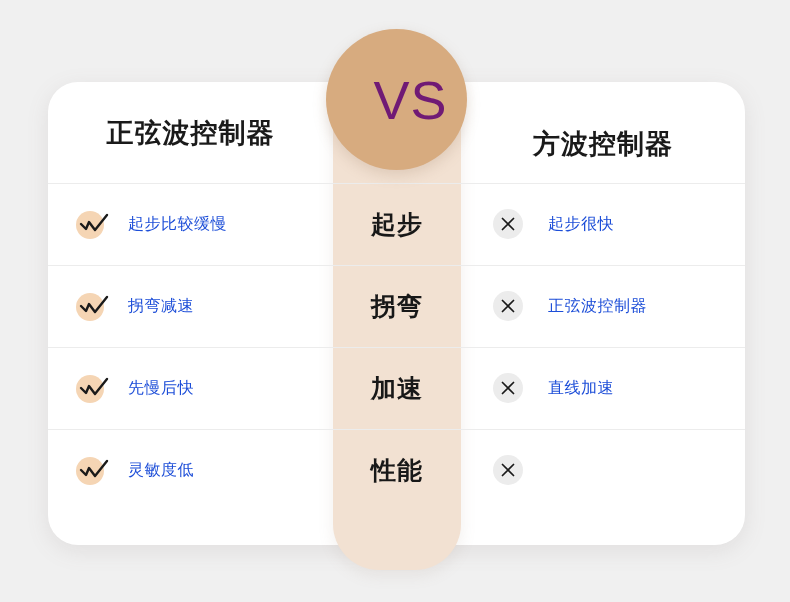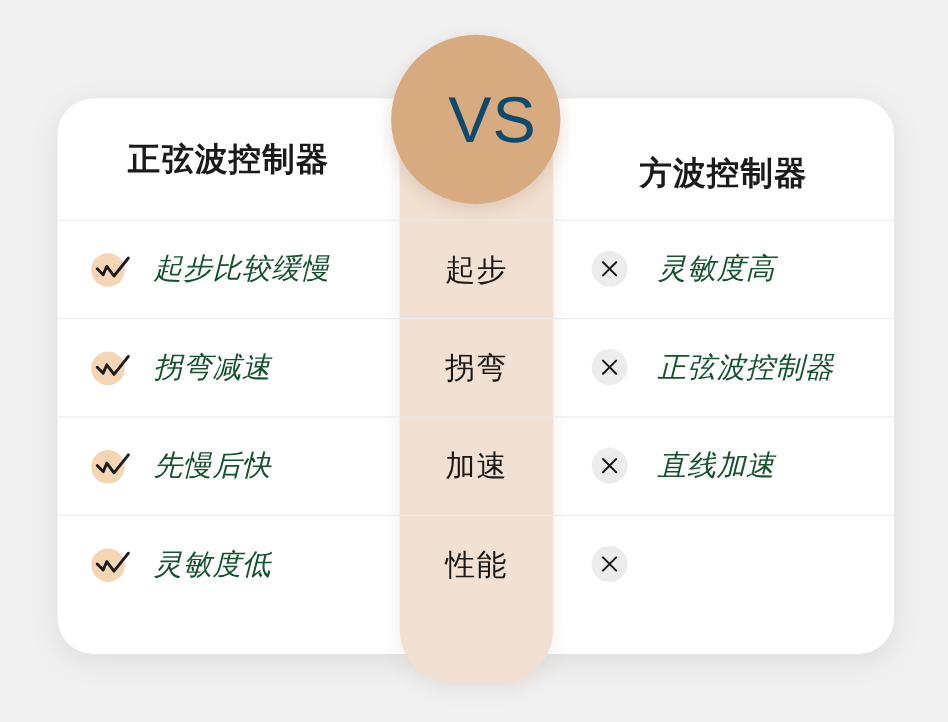--- a/index.html
+++ b/index.html
@@ -53,21 +53,21 @@
     width: 141px;
     height: 141px;
     border-radius: 50%;
     background: #d7ab7f;
     box-shadow: 0 5px 14px rgba(150,120,90,0.22);
     display: flex;
     align-items: center;
     justify-content: center;
   }
   #vs-badge .vs-text {
-    color: #0c4a6e;
+    color: #701a75;
     font-size: 54px;
     font-weight: 400;
     letter-spacing: 1px;
     line-height: 1;
     font-family: "Liberation Sans", "DejaVu Sans", sans-serif;
     margin-left: 28px;
   }
 
   
   .header-row {
@@ -128,29 +128,28 @@
     justify-content: center;
   }
   .cell.right {
     left: 413px;
     width: 284px;
     padding-left: 33px;
     box-sizing: border-box;
   }
 
   .cell-label {
-    font-size: 24px;
-    color: #14532d;
+    font-size: 16px;
+    color: #1d4ed8;
     letter-spacing: 0.5px;
     white-space: nowrap;
-    font-style: italic;
   }
   .center-label {
     font-size: 25px;
-    font-weight: normal;
+    font-weight: bold;
     color: #181818;
     letter-spacing: 1px;
     white-space: nowrap;
   }
 
   
   .icon-slot {
     width: 34px;
     height: 34px;
     flex: 0 0 34px;
@@ -199,21 +198,21 @@
     <div class="cell center">
       <span class="center-label">起步</span>
     </div>
     <div class="cell right">
       <span class="icon-slot cross">
         <svg viewBox="0 0 40 40">
           <circle cx="17" cy="20" r="15" fill="#ececec"></circle>
           <path d="M11.5 14.5 L22.5 25.5 M22.5 14.5 L11.5 25.5" fill="none" stroke="#1a1a1a" stroke-width="1.7" stroke-linecap="round"></path>
         </svg>
       </span>
-      <span class="cell-label">灵敏度高</span>
+      <span class="cell-label">起步很快</span>
     </div>
   </div>
 
   <div class="row" style="top:265px;padding-left:44px;">
     <div class="cell left">
       <span class="icon-slot">
         <svg viewBox="0 0 40 40">
           <circle cx="17" cy="21" r="14" fill="#f5d5b4"></circle>
           <path d="M8 20 L13 25 L16 18 L22 26 L34 11" fill="none" stroke="#1a1a1a" stroke-width="2.4" stroke-linecap="round" stroke-linejoin="round"></path>
         </svg>

